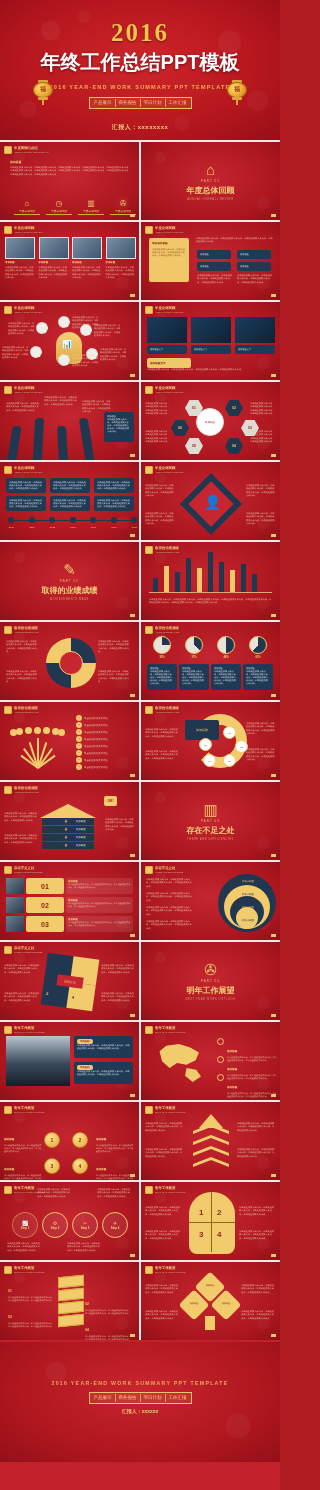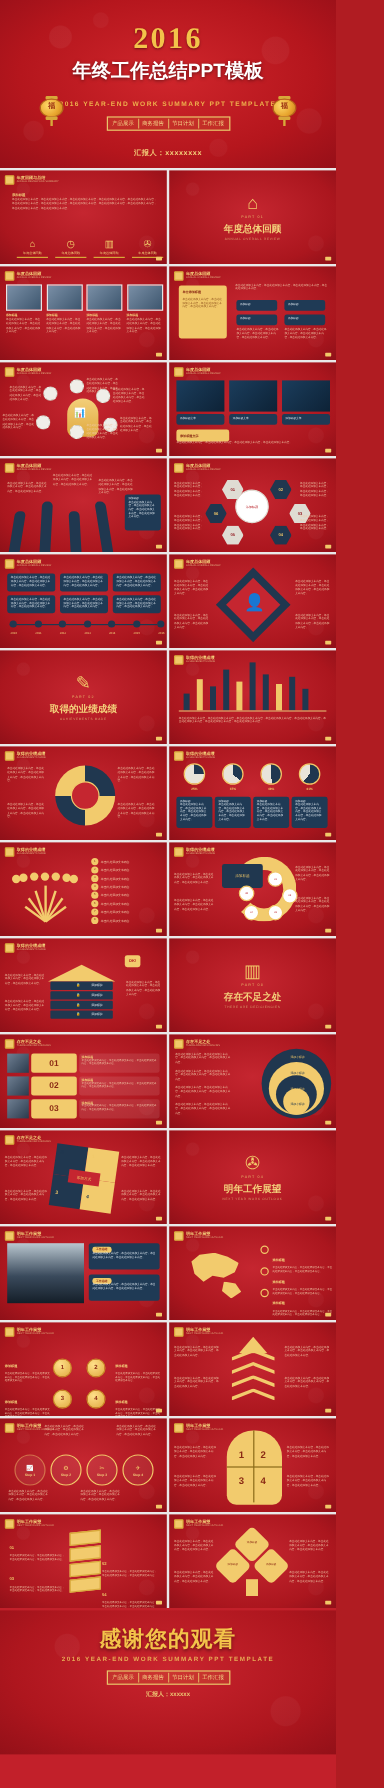--- a/index.html
+++ b/index.html
@@ -31,21 +31,21 @@
   }
   .hero-year{
     position:absolute; top:20px; left:0; right:0; text-align:center;
     font-size:25px; font-weight:bold; letter-spacing:2px;
     color:#f3c34a; line-height:1;
     text-shadow:0 1px 2px rgba(0,0,0,.45);
     font-family:"Liberation Serif", serif;
   }
   .hero-title{
     position:absolute; top:52px; left:0; right:0; text-align:center;
-    font-size:16px; font-weight:bold; color:#ffffff; letter-spacing:0px;
+    font-size:20px; font-weight:bold; color:#ffffff; letter-spacing:0px;
     line-height:1; text-shadow:0 1px 3px rgba(0,0,0,.5);
   }
   .hero-sub{
     position:absolute; top:84px; left:0; right:0; text-align:center;
     font-size:5.5px; color:#f0b84e; letter-spacing:1.2px; font-weight:bold;
     opacity:.95;
   }
   .hero-tags{
     position:absolute; top:97px; left:0; right:0;
     display:flex; justify-content:center;
@@ -864,21 +864,20 @@
           <div class="para" style="left:4px;top:22px;width:34px">单击此处添加文本内容，单击此处添加文本内容，单击此处添加文本内容，单击此处添加文本内容。</div>
           <div class="para" style="left:4px;top:48px;width:34px">单击此处添加文本内容，单击此处添加文本内容，单击此处添加文本内容，单击此处添加文本内容。</div>
           <div class="para" style="left:100px;top:22px;width:34px">单击此处添加文本内容，单击此处添加文本内容，单击此处添加文本内容，单击此处添加文本内容。</div>
           <div class="para" style="left:100px;top:48px;width:34px">单击此处添加文本内容，单击此处添加文本内容，单击此处添加文本内容，单击此处添加文本内容。</div>
           <div class="pgn"></div>
         </div>
       </div>
     </div>
 
   <div class="footer">
-    <div class="footer-title">感谢您的观看</div>
     <div class="footer-sub">2016 YEAR-END WORK SUMMARY  PPT TEMPLATE</div>
     <div class="footer-tags">
       <div class="tagbox">
         <span>产品展示</span>
         <span>商务报告</span>
         <span>节日计划</span>
         <span>工作汇报</span>
       </div>
     </div>
     <div class="footer-presenter">汇报人：xxxxxx</div>

